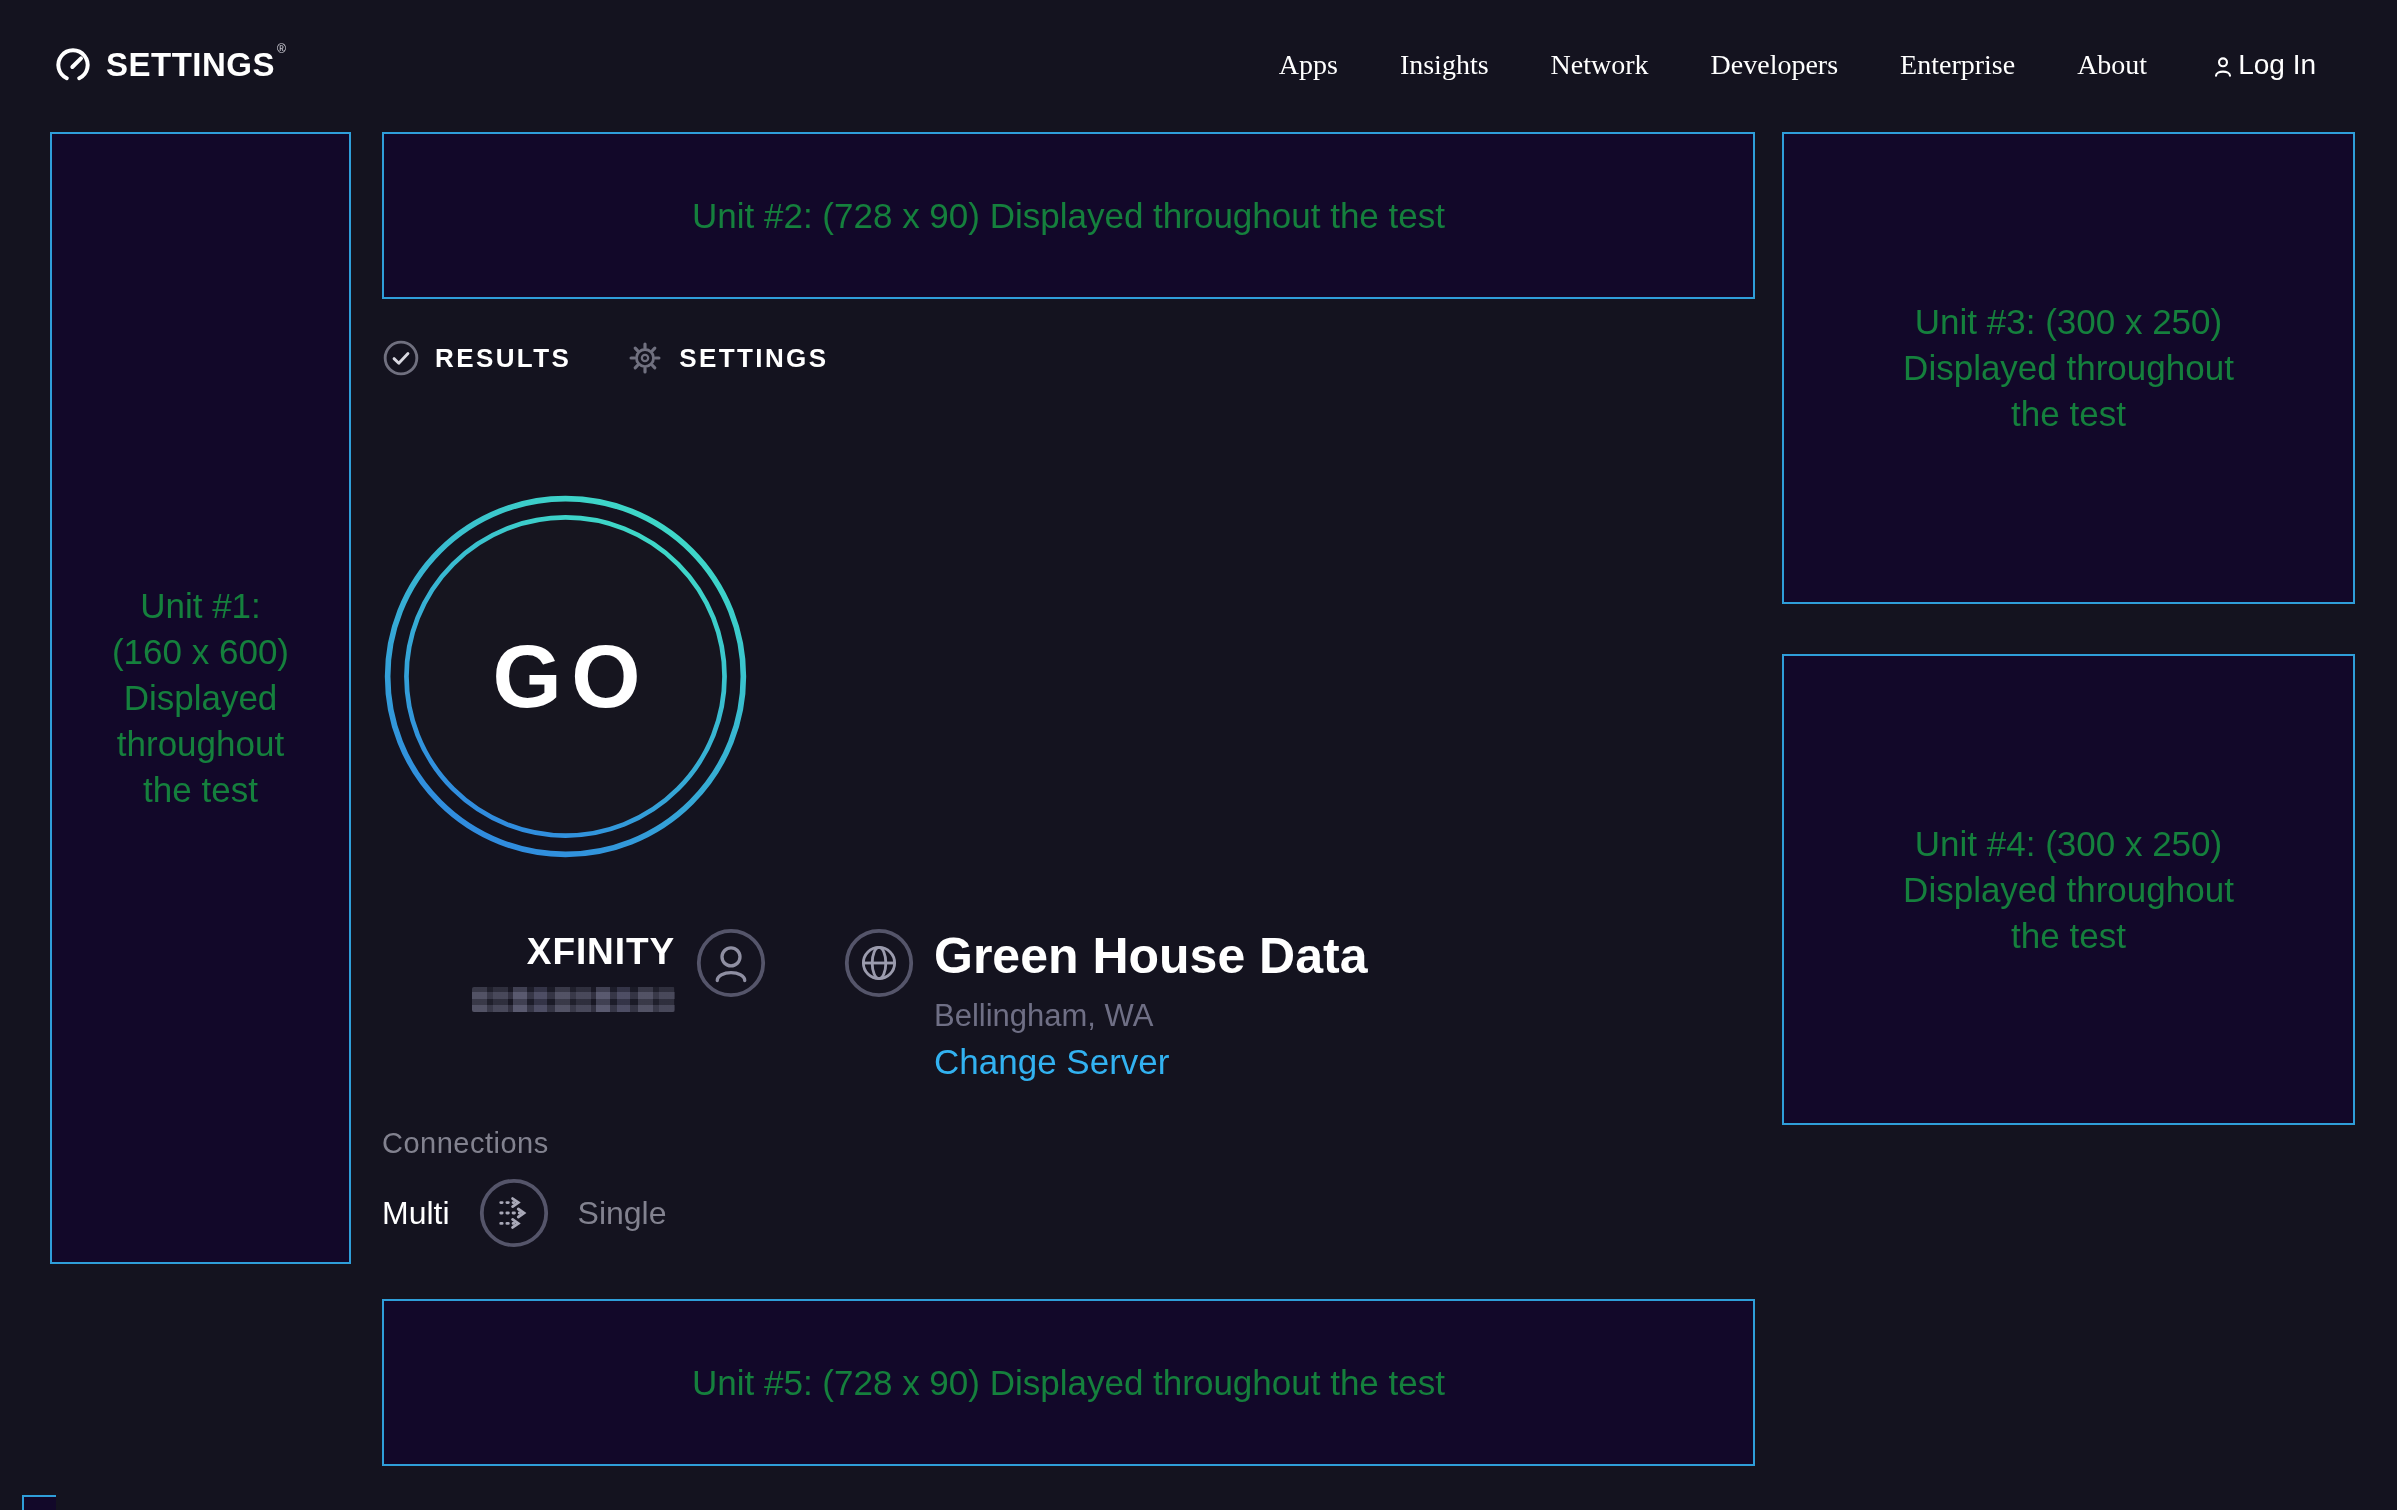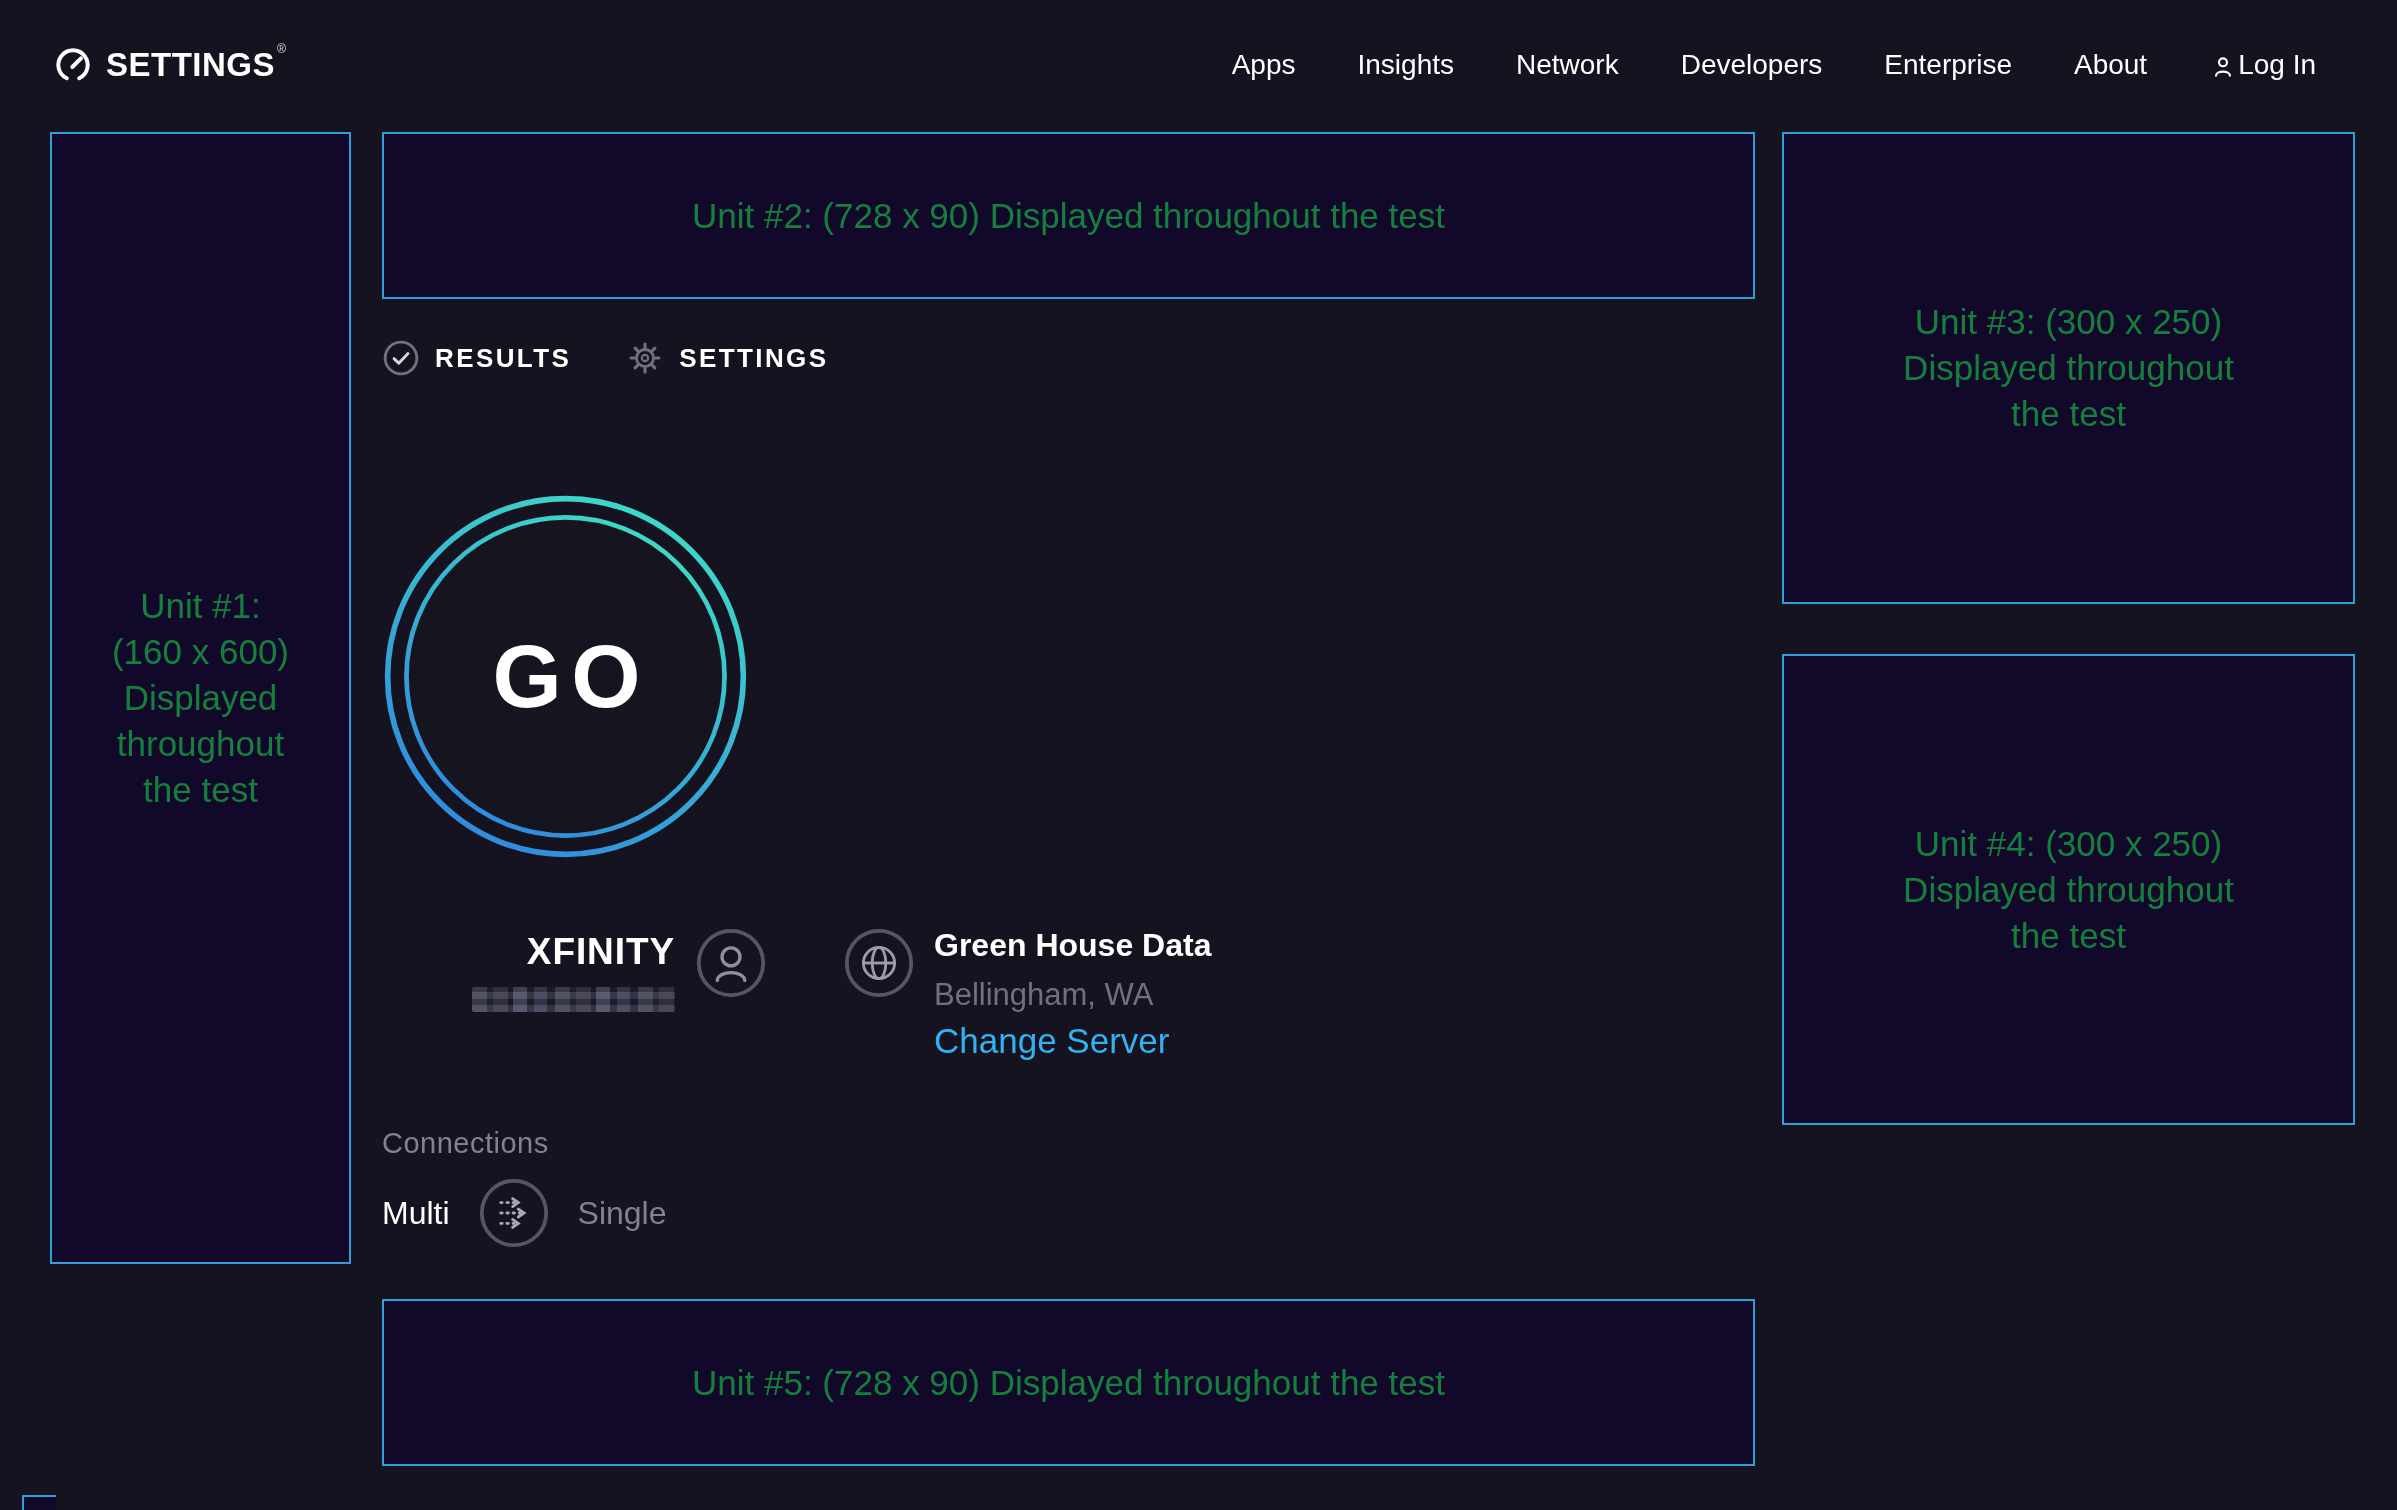--- a/index.html
+++ b/index.html
@@ -13,21 +13,21 @@
   
   .header {
     position:absolute; left:0; top:0; width:2397px; height:129px;
     display:flex; align-items:center; padding:0 81px 0 53px;
   }
   .logo { display:flex; align-items:flex-start; gap:13px; cursor:pointer; }
   .logo svg { margin-top:1.9px; }
   .logo-text { font-size:33px; font-weight:700; color:#ffffff; letter-spacing:0.5px; line-height:41px; }
   .logo-tm { font-size:12.2px; color:#dcdce4; vertical-align:top; position:relative; top:-1.9px; margin-left:1.9px; }
   .nav { margin-left:auto; display:flex; align-items:center; gap:62px; }
-  .nav-item { font-size:28px; color:#ffffff; cursor:pointer; white-space:nowrap; }
+  .nav-item { font-size:28px; color:#ffffff; cursor:pointer; white-space:nowrap;font-family:Liberation Serif, serif; }
   .login { display:flex; align-items:flex-end; gap:1px; cursor:pointer; }
   .login-label { font-size:28px; color:#ffffff; }
 
   
   .ad {
     position:absolute; background:#120829; border:2.8px solid #2f9ed9;
     display:flex; flex-direction:column; align-items:center; justify-content:center;
     color:#15803d; font-size:35px; line-height:46px; text-align:center; cursor:pointer;
   }
   #ad1 { left:50px;   top:132px;  width:301px;  height:1132px; }
@@ -61,21 +61,21 @@
     position:absolute; left:90px; top:60px; width:203px; height:25.4px; border-radius:1.9px;
     background:
       repeating-linear-gradient(0deg, rgba(100,100,122,.30) 0 6.6px, rgba(16,16,26,.30) 6.6px 13px),
       repeating-linear-gradient(90deg, #4b4b5c 0 15px, #262634 15px 21px, #3c3c4c 21px 36px,
         #1c1b28 36px 41px, #55556a 41px 55px, #232230 55px 62px, #44445a 62px 75px, #20202c 75px 83px);
     filter:blur(0.6px);
   }
   .avatar-icon { position:absolute; left:313px; top:0; }
   .globe-icon  { position:absolute; left:461px; top:0; }
   .server-info { position:absolute; left:552px; top:0; display:flex; flex-direction:column; align-items:flex-start; }
-  .server-name { font-size:32px; font-weight:700; color:#ffffff; white-space:nowrap; }
+  .server-name { font-size:50px; font-weight:700; color:#ffffff; white-space:nowrap; }
   .server-loc  { margin-top:13px; font-size:31px; color:#6f6f85; }
   .change-server { margin-top:8px; font-size:35px; color:#32b2f1; cursor:pointer; }
 
   .connections-label { margin-top:38px; font-size:29px; color:#82828f; letter-spacing:0.5px; }
   .toggle-row { margin-top:17px; display:flex; align-items:center; gap:28px; }
   .multi-label  { font-size:32px; color:#ffffff; cursor:pointer; }
   .single-label { font-size:32px; color:#82828f; cursor:pointer; }
   .toggle-icon  { cursor:pointer; }
 </style>
 </head>

